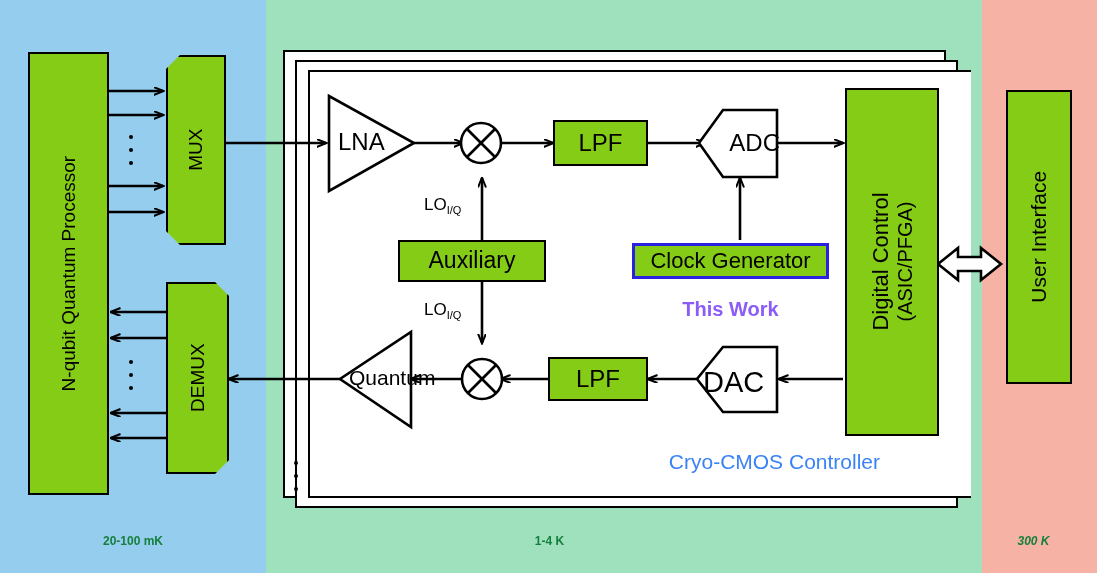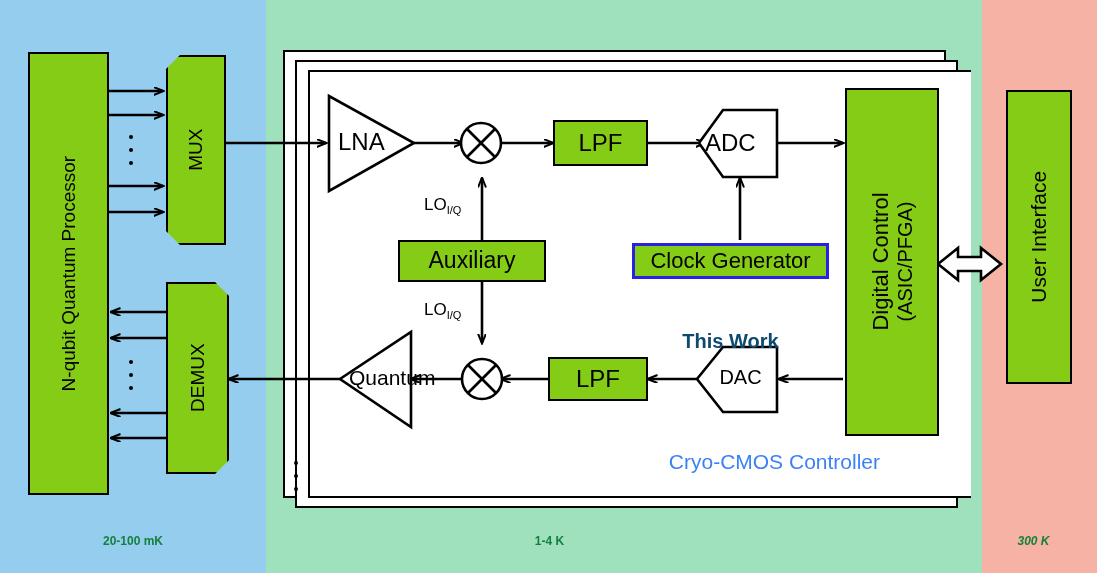--- a/index.html
+++ b/index.html
@@ -55,26 +55,25 @@
   }
   .chamfer-right {
     clip-path: polygon(0 0, calc(100% - 14px) 0, 100% 14px, 100% calc(100% - 14px), calc(100% - 14px) 100%, 0 100%);
   }
 
   
   #wires { position: absolute; left: 0; top: 0; width: 1097px; height: 573px; }
 
   .thiswork {
     position: absolute;
-    color: #0c4a6e;
+    color: #8b5cf6;
     font-weight: bold;
     font-size: 20px;
     text-align: center;
     white-space: nowrap;
-    margin-top: 32px;
   }
   #clockgen { border-color: #2a22e0; }
   #cryolabel {
     position: absolute;
     font-size: 21px;
     color: #3b82f6;
     text-align: right;
     white-space: nowrap;
   }
   .lo-label {
@@ -208,22 +207,22 @@
   <div style="position:absolute; left:349px; top:366px; width:70px; text-align:left; font-size:21px;">Quantum</div>
 
   <div class="box" id="lpf-rx" style="left:553px; top:120px; width:95px; height:46px;">
     <span class="txt" style="font-size:24px;">LPF</span>
   </div>
 
   <div class="box" id="lpf-tx" style="left:548px; top:357px; width:100px; height:44px;">
     <span class="txt" style="font-size:24px;">LPF</span>
   </div>
 
-  <div style="position:absolute; left:705px; top:129px; width:75px; text-align:left; font-size:24px;">ADC</div>
-  <div style="position:absolute; left:703px; top:366px; width:75px; text-align:center; font-size:20px;">DAC</div>
+  <div style="position:absolute; left:705px; top:129px; width:75px; text-align:right; font-size:24px;">ADC</div>
+  <div style="position:absolute; left:703px; top:366px; width:75px; text-align:left; font-size:29px;">DAC</div>
 
   <div class="box" id="auxiliary" style="left:398px; top:240px; width:148px; height:42px;">
     <span class="txt" style="font-size:23px;">Auxiliary</span>
   </div>
 
   <div class="box" id="clockgen" style="left:632px; top:243px; width:197px; height:36px; border-width:3px;">
     <span class="txt" style="font-size:22px;">Clock Generator</span>
   </div>
 
   <div class="thiswork" style="left:632px; top:298px; width:197px;">This Work</div>

